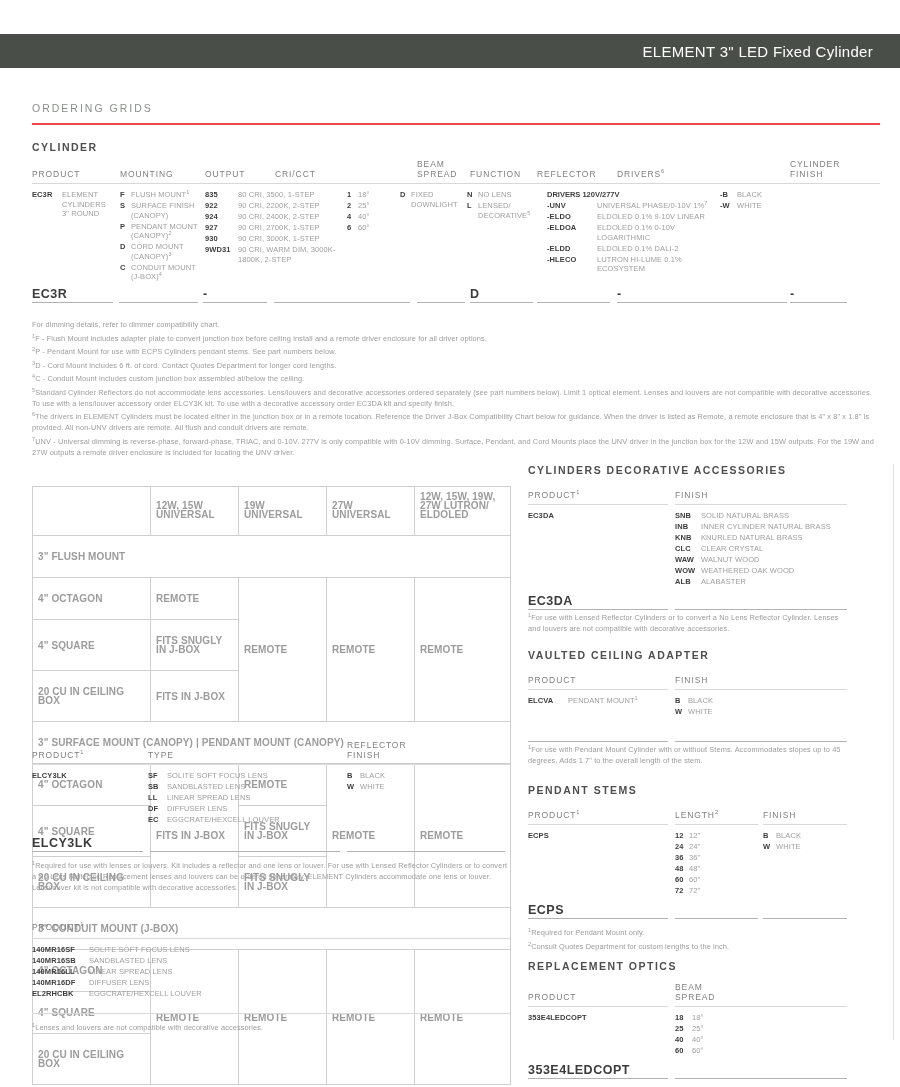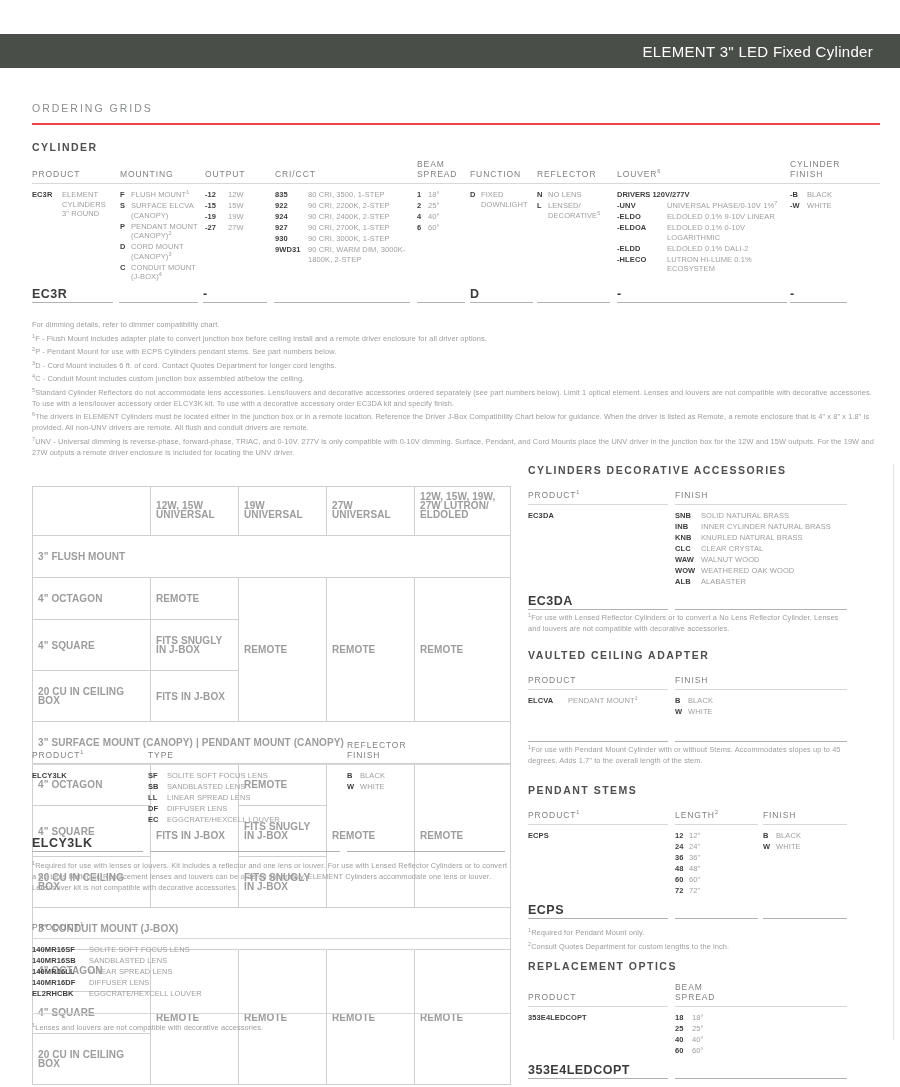--- a/index.html
+++ b/index.html
@@ -108,69 +108,51 @@
   <div id="grid">
     <div class="ghead">
       <span class="colhead c-prod">PRODUCT</span>
       <span class="colhead c-mnt">MOUNTING</span>
       <span class="colhead c-out">OUTPUT</span>
       <span class="colhead c-cri">CRI/CCT</span>
       <span class="colhead c-beam">BEAM
 SPREAD</span>
       <span class="colhead c-fn">FUNCTION</span>
       <span class="colhead c-ref">REFLECTOR</span>
-      <span class="colhead c-drv"><span>LOUVER</span><sup>6</sup></span>
+      <span class="colhead c-drv"><span>DRIVERS</span><sup>6</sup></span>
       <span class="colhead c-fin">CYLINDER
 FINISH</span>
     </div>
     <div class="gbody">
       <div class="gcol c-prod">
         <div class="opt">
             <span class="code kF">EC3R</span>
             <span class="desc">ELEMENT CYLINDERS 3" ROUND</span>
           </div>
       </div>
       <div class="gcol c-mnt">
         <div class="opt">
             <span class="code kA">F</span>
             <span class="desc"><span>FLUSH MOUNT</span><sup>1</sup></span>
           </div>
         <div class="opt">
             <span class="code kA">S</span>
-            <span class="desc">SURFACE ELCVA (CANOPY)</span>
+            <span class="desc">SURFACE FINISH (CANOPY)</span>
           </div>
         <div class="opt">
             <span class="code kA">P</span>
             <span class="desc"><span>PENDANT MOUNT (CANOPY)</span><sup>2</sup></span>
           </div>
         <div class="opt">
             <span class="code kA">D</span>
             <span class="desc"><span>CORD MOUNT (CANOPY)</span><sup>3</sup></span>
           </div>
         <div class="opt">
             <span class="code kA">C</span>
             <span class="desc"><span>CONDUIT MOUNT (J-BOX)</span><sup>4</sup></span>
-          </div>
-      </div>
-      <div class="gcol c-out">
-        <div class="opt">
-            <span class="code kB">-12</span>
-            <span class="desc">12W</span>
-          </div>
-        <div class="opt">
-            <span class="code kB">-15</span>
-            <span class="desc">15W</span>
-          </div>
-        <div class="opt">
-            <span class="code kB">-19</span>
-            <span class="desc">19W</span>
-          </div>
-        <div class="opt">
-            <span class="code kB">-27</span>
-            <span class="desc">27W</span>
           </div>
       </div>
       <div class="gcol c-cri">
         <div class="opt">
             <span class="code kC">835</span>
             <span class="desc">80 CRI, 3500, 1-STEP</span>
           </div>
         <div class="opt">
             <span class="code kC">922</span>
             <span class="desc">90 CRI, 2200K, 2-STEP</span>

